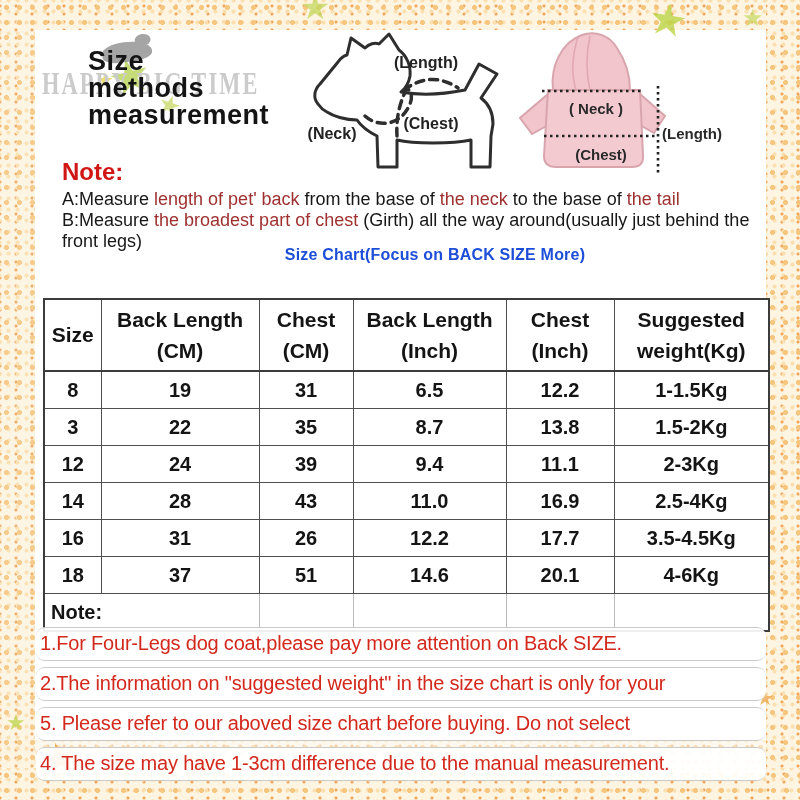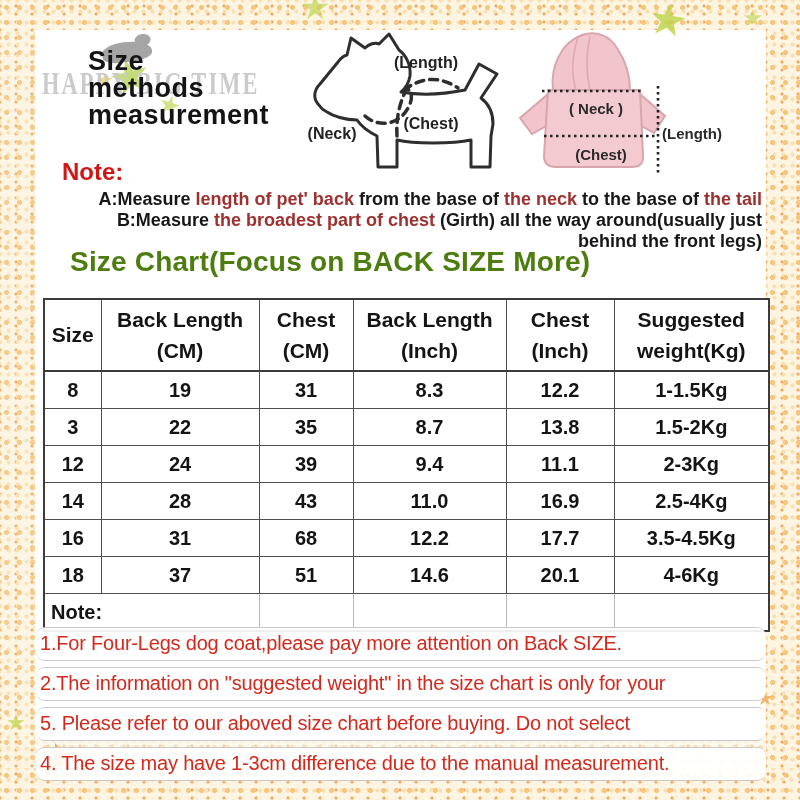--- a/index.html
+++ b/index.html
@@ -50,27 +50,27 @@
     line-height:27px;letter-spacing:.5px;
   }
   
   .dog-svg{position:absolute;left:293px;top:24px;}
   .hoodie-svg{position:absolute;left:512px;top:28px;}
   .diag-label{font-family:"Liberation Sans",sans-serif;font-size:16px;font-weight:bold;fill:#222;}
   .diag-label-sm{font-family:"Liberation Sans",sans-serif;font-size:15px;font-weight:bold;fill:#2a2a2a;}
   
   .noteblock{position:absolute;left:62px;top:158px;width:700px;}
   .note-head{font-size:24px;font-weight:bold;color:#d11616;margin-bottom:3px;}
-  .note-line{font-size:18px;font-weight:bold;color:#171717;line-height:21px;text-align:right;}
+  .note-line{font-size:18px;font-weight:normal;color:#171717;line-height:21px;}
   .seg{white-space:pre-wrap;}
   .seg-red{color:#9e3030;}
   
   .chart-title{
-    position:absolute;left:70px;top:246px;width:730px;
-    font-size:28px;font-weight:bold;color:#4d7c0f;letter-spacing:.2px;
+    position:absolute;left:70px;top:246px;width:730px;text-align:center;
+    font-size:16px;font-weight:bold;color:#1d4ed8;letter-spacing:.2px;
   }
   table.size{
     position:absolute;left:43px;top:298px;border-collapse:collapse;table-layout:fixed;
     width:725px;background:#ffffff;border:2px solid #3c3c3c;
   }
   table.size th, table.size td{border:1px solid #4f4f4f;padding:0;text-align:center;color:#141414;}
   table.size thead th{height:70px;font-size:21px;font-weight:bold;border-bottom:2px solid #3c3c3c;}
   table.size thead .l2{margin-top:7px;}
   table.size tbody td{height:36px;font-size:20px;font-weight:bold;}
   table.size tbody tr td{border-top:1px solid #7e7e7e;}
@@ -180,21 +180,21 @@
             <div class="l1">Suggested</div>
             <div class="l2">weight(Kg)</div>
           </th>
       </tr>
     </thead>
     <tbody>
         <tr>
           <td>8</td>
           <td>19</td>
           <td>31</td>
-          <td>8.3</td>
+          <td>6.5</td>
           <td>12.2</td>
           <td>1-1.5Kg</td>
         </tr>
         <tr>
           <td>3</td>
           <td>22</td>
           <td>35</td>
           <td>8.7</td>
           <td>13.8</td>
           <td>1.5-2Kg</td>
@@ -211,21 +211,21 @@
           <td>14</td>
           <td>28</td>
           <td>43</td>
           <td>11.0</td>
           <td>16.9</td>
           <td>2.5-4Kg</td>
         </tr>
         <tr>
           <td>16</td>
           <td>31</td>
-          <td>68</td>
+          <td>26</td>
           <td>12.2</td>
           <td>17.7</td>
           <td>3.5-4.5Kg</td>
         </tr>
         <tr>
           <td>18</td>
           <td>37</td>
           <td>51</td>
           <td>14.6</td>
           <td>20.1</td>

